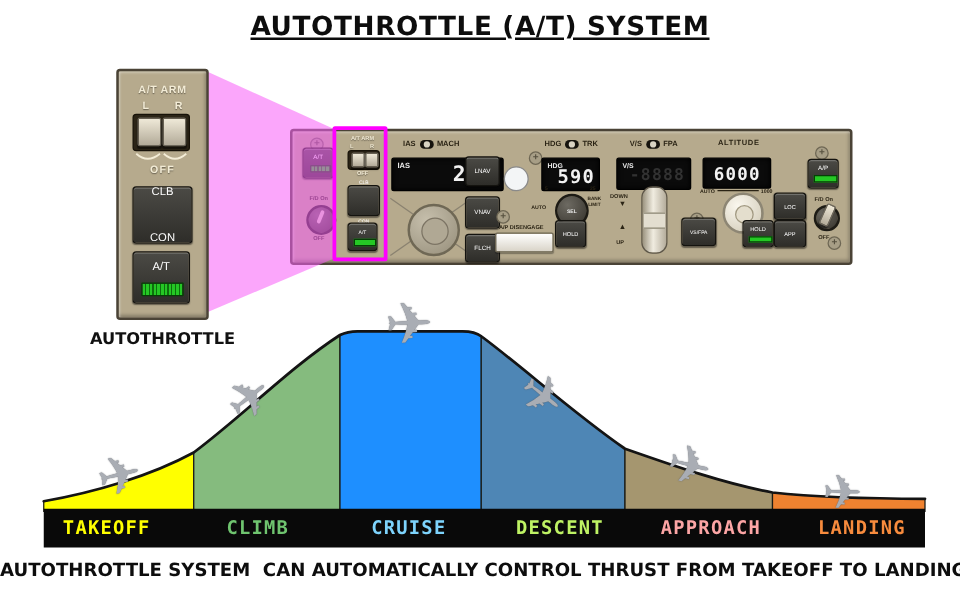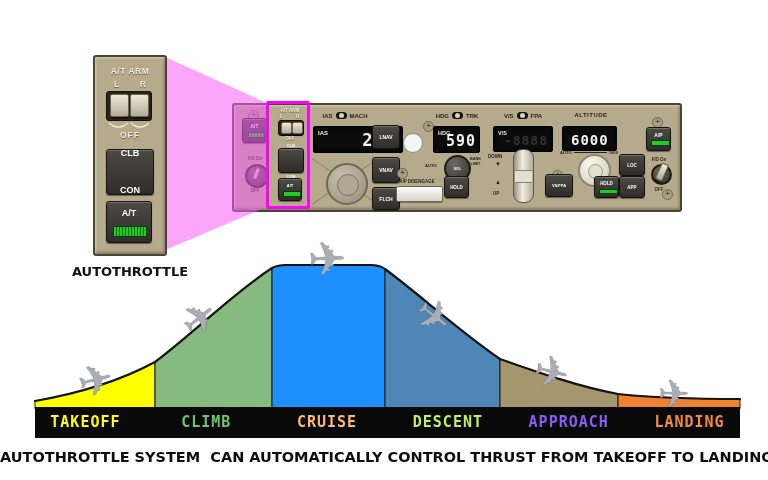--- a/index.html
+++ b/index.html
@@ -30,21 +30,21 @@
          box-shadow:inset 1px 1px 2px rgba(255,255,255,.45), inset -1px -2px 3px rgba(0,0,0,.28);}
   #left-panel{position:absolute;left:93px;top:55px;width:70px;height:197px;z-index:6;}
   #mcp{position:absolute;left:232px;top:103px;width:446px;height:105px;z-index:3;box-sizing:content-box;}
 
   .cream{color:#f3ecd6;font-weight:bold;text-shadow:0 1px 1px rgba(0,0,0,.45);}
   .tl{color:#2b2415;font-weight:bold;}          
   .ctr{text-align:center;}
 
   
   .db{position:absolute;background:linear-gradient(180deg,#4b4a45,#2e2d29);
-      border:1px solid #14130f;border-radius:3px;color:#fff;font-weight:bold;
+      border:1px solid #14130f;border-radius:3px;color:#fff;font-weight:normal;
       box-shadow:inset 0 1px 0 rgba(255,255,255,.22), 0 1px 1px rgba(0,0,0,.45);
       display:flex;flex-direction:column;align-items:center;justify-content:center;text-align:center;gap:26px;}
   .greenstrip{background:repeating-linear-gradient(90deg,#25c825 0 2px,#0d700d 2px 3px);
       border:1px solid #063f06;border-radius:1px;}
 
   
   .disp{position:absolute;background:#0b0b0b;border:1px solid #000;border-radius:2px;
       box-shadow:inset 0 0 4px #000;}
   .disp .lbl{position:absolute;left:4px;top:3px;color:#eaeaea;font-weight:bold;}
   .digits{position:absolute;font-family:"DejaVu Sans Mono",monospace;font-weight:bold;
@@ -83,20 +83,21 @@
       border-top:1px solid #8b8573;border-bottom:1px solid #8b8573;background:#e3ded0;}
 
   .barwhite{position:absolute;background:linear-gradient(180deg,#ffffff,#d9d4c8);
       border:1px solid #6f6855;border-radius:2px;box-shadow:0 1px 1px rgba(0,0,0,.35);}
 </style>
 </head>
 <body>
 
 <div id="stage">
 
+  <div id="title">AUTOTHROTTLE (A/T) SYSTEM</div>
 
   <svg id="profile-svg" viewBox="0 0 768 480">
     <path stroke="#1b1b14" stroke-width="1" d="M35,409 L35,401 C75,394 120,381 155,362 L155,409 Z" fill="#ffff00"></path>
     <path stroke="#1b1b14" stroke-width="1" d="M155,409 L155,362 C195,332 232,294 272,268 L272,409 Z" fill="#85bb7e"></path>
     <path stroke="#1b1b14" stroke-width="1" d="M272,409 L272,268 Q278,265 286,265 L370,265 Q380,265 385,269 L385,409 Z" fill="#1e8fff"></path>
     <path stroke="#1b1b14" stroke-width="1" d="M385,409 L385,269 C420,295 458,330 500,359 L500,409 Z" fill="#4e86b5"></path>
     <path stroke="#1b1b14" stroke-width="1" d="M500,409 L500,359 C540,373 580,387 618,394 L618,409 Z" fill="#a5966f"></path>
     <path stroke="#1b1b14" stroke-width="1" d="M618,409 L618,394 C650,397.5 700,399 740,399 L740,409 Z" fill="#ef8230"></path>
     <path fill="none" stroke="#141414" stroke-width="2.2" stroke-linecap="round" d="M35,401 C75,394 120,381 155,362 C195,332 232,294 272,268 Q278,265 286,265 L370,265 Q380,265 385,269 C420,295 458,330 500,359 C540,373 580,387 618,394 C650,397.5 700,399 740,399"></path>
   </svg>
@@ -104,23 +105,23 @@
   <span class="plane" style="left:78px;top:356px;font-size:42px;transform:rotate(-14deg);">✈</span>
   <span class="plane" style="left:182px;top:294px;font-size:42px;transform:rotate(-38deg);">✈</span>
   <span class="plane" style="left:308px;top:232px;font-size:46px;transform:rotate(-2deg);">✈</span>
   <span class="plane" style="left:416px;top:292px;font-size:42px;transform:rotate(38deg);">✈</span>
   <span class="plane" style="left:534px;top:348px;font-size:42px;transform:rotate(14deg);">✈</span>
   <span class="plane" style="left:658px;top:372px;font-size:38px;transform:rotate(1deg);">✈</span>
 
   <div id="groundbar">
     <span style="color: rgb(255, 255, 0);">TAKEOFF</span>
     <span style="color: rgb(111, 196, 111);">CLIMB</span>
-    <span style="color: #fdba74;">CRUISE</span>
+    <span style="color: #7dd3fc;">CRUISE</span>
     <span style="color: #bef264;">DESCENT</span>
-    <span style="color: #8b5cf6;">APPROACH</span>
+    <span style="color: #fca5a5;">APPROACH</span>
     <span style="color: rgb(247, 139, 61);">LANDING</span>
   </div>
 
   <div id="left-panel" class="hwpanel">
     <div class="abs cream ctr" style="left:0;right:0;top:9px;font-size:8.5px;letter-spacing:.5px;">A/T ARM</div>
     <span class="abs cream" style="left:19px;top:22px;font-size:8.5px;">L</span>
     <span class="abs cream" style="right:19px;top:22px;font-size:8.5px;">R</span>
     <div class="swbase" style="left:11px;top:34px;width:44px;height:28px;">
       <div class="swhandle" style="left:3px;top:2px;width:17px;height:21px;"></div>
       <div class="swhandle" style="left:23px;top:2px;width:17px;height:21px;"></div>

